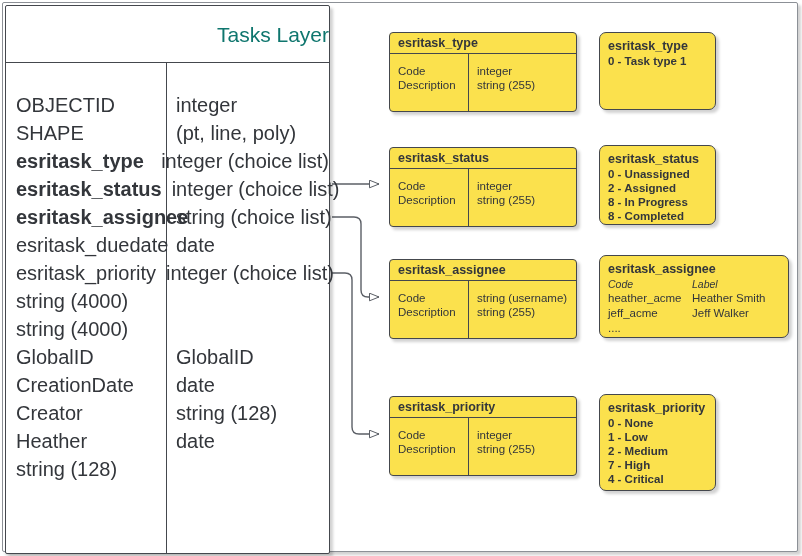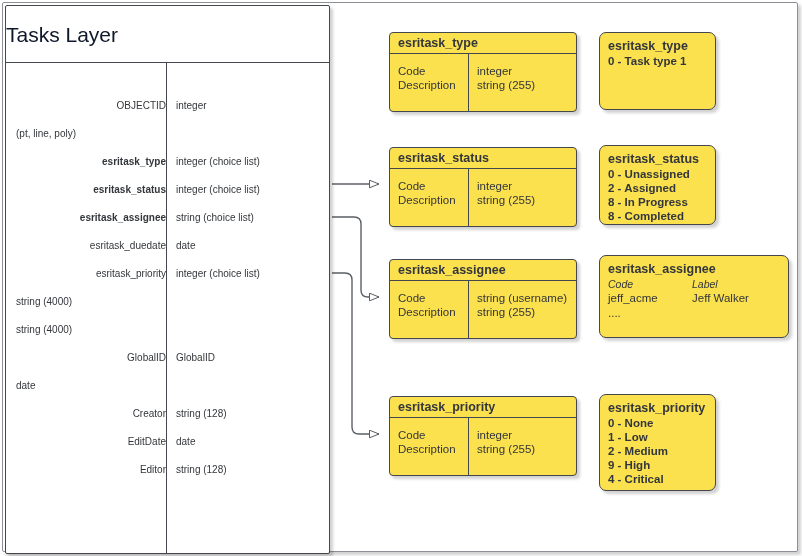--- a/index.html
+++ b/index.html
@@ -43,23 +43,23 @@
     background: #ffffff;
     border: 1px solid #44474d;
     box-sizing: border-box;
     box-shadow: 3px 3px 3px rgba(0,0,0,0.18);
     border-radius: 2px;
     z-index: 4;
   }
   #tasks-layer-title {
     height: 57px;
     line-height: 57px;
-    text-align: left;
+    text-align: right;
     font-size: 21px;
-    color: #0f172a;
+    color: #0f766e;
     border-bottom: 1px solid #44474d;
     box-sizing: border-box;
   }
   #tasks-layer-body {
     position: relative;
     height: calc(100% - 57px);
   }
   #tasks-col-divider {
     position: absolute;
     left: 160px;
@@ -70,22 +70,21 @@
   }
   .field-rows {
     position: absolute;
     left: 0; top: 0; right: 0;
     padding-top: 28px;
   }
   .field-row {
     display: flex;
     height: 28px;
     align-items: center;
-    font-size: 10px;
-    text-align: right;
+    font-size: 20px;
   }
   .field-name {
     width: 160px;
     padding-left: 10px;
     box-sizing: border-box;
     white-space: nowrap;
   }
   .field-type {
     padding-left: 10px;
     white-space: nowrap;
@@ -204,20 +203,21 @@
   <div id="tasks-layer">
     <div id="tasks-layer-title">Tasks Layer</div>
     <div id="tasks-layer-body">
       <div id="tasks-col-divider"></div>
       <div class="field-rows" id="field-rows">
           <div class="field-row">
             <div class="field-name">OBJECTID</div>
             <div class="field-type">integer</div>
           </div>
           <div class="field-row">
+            <div class="field-name">SHAPE</div>
             <div class="field-type">(pt, line, poly)</div>
           </div>
           <div class="field-row bold">
             <div class="field-name">esritask_type</div>
             <div class="field-type">integer (choice list)</div>
           </div>
           <div class="field-row bold">
             <div class="field-name">esritask_status</div>
             <div class="field-type">integer (choice list)</div>
           </div>
@@ -237,32 +237,32 @@
             <div class="field-type">string (4000)</div>
           </div>
           <div class="field-row">
             <div class="field-type">string (4000)</div>
           </div>
           <div class="field-row">
             <div class="field-name">GlobalID</div>
             <div class="field-type">GlobalID</div>
           </div>
           <div class="field-row">
+            <div class="field-name">CreationDate</div>
             <div class="field-type">date</div>
           </div>
           <div class="field-row">
             <div class="field-name">Creator</div>
             <div class="field-type">string (128)</div>
           </div>
           <div class="field-row">
-            <div class="field-name">EditDate</div>
+            <div class="field-name">Heather</div>
             <div class="field-type">date</div>
           </div>
           <div class="field-row">
-            <div class="field-name">Editor</div>
             <div class="field-type">string (128)</div>
           </div>
         </div>
     </div>
   </div>
 
   <div class="domain-table" style="left:389px; top:32px; width:188px; height:80px;">
     <div class="domain-table-header">esritask_type</div>
     <div class="domain-table-body">
       <div class="domain-col-divider"></div>
@@ -335,31 +335,35 @@
     <span class="dv-line">8 - Completed</span>
   </div>
 
   <div class="domain-values" style="left:599px; top:255px; width:190px; height:83px;">
     <span class="dv-title">esritask_assignee</span>
     <div class="dv-grid-head">
       <span class="dv-c1">Code</span>
       <span class="dv-c2">Label</span>
     </div>
     <div class="dv-grid-row">
+      <span class="dv-c1">heather_acme</span>
+      <span class="dv-c2">Heather Smith</span>
+    </div>
+    <div class="dv-grid-row">
       <span class="dv-c1">jeff_acme</span>
       <span class="dv-c2">Jeff Walker</span>
     </div>
     <div class="dv-grid-row">
       <span class="dv-c1">....</span>
       <span class="dv-c2"></span>
     </div>
   </div>
 
   <div class="domain-values" style="left:599px; top:394px; width:117px; height:97px;">
     <span class="dv-title">esritask_priority</span>
     <span class="dv-line">0 - None</span>
     <span class="dv-line">1 - Low</span>
     <span class="dv-line">2 - Medium</span>
-    <span class="dv-line">9 - High</span>
+    <span class="dv-line">7 - High</span>
     <span class="dv-line">4 - Critical</span>
   </div>
 
 </div>
 
 </body></html>

